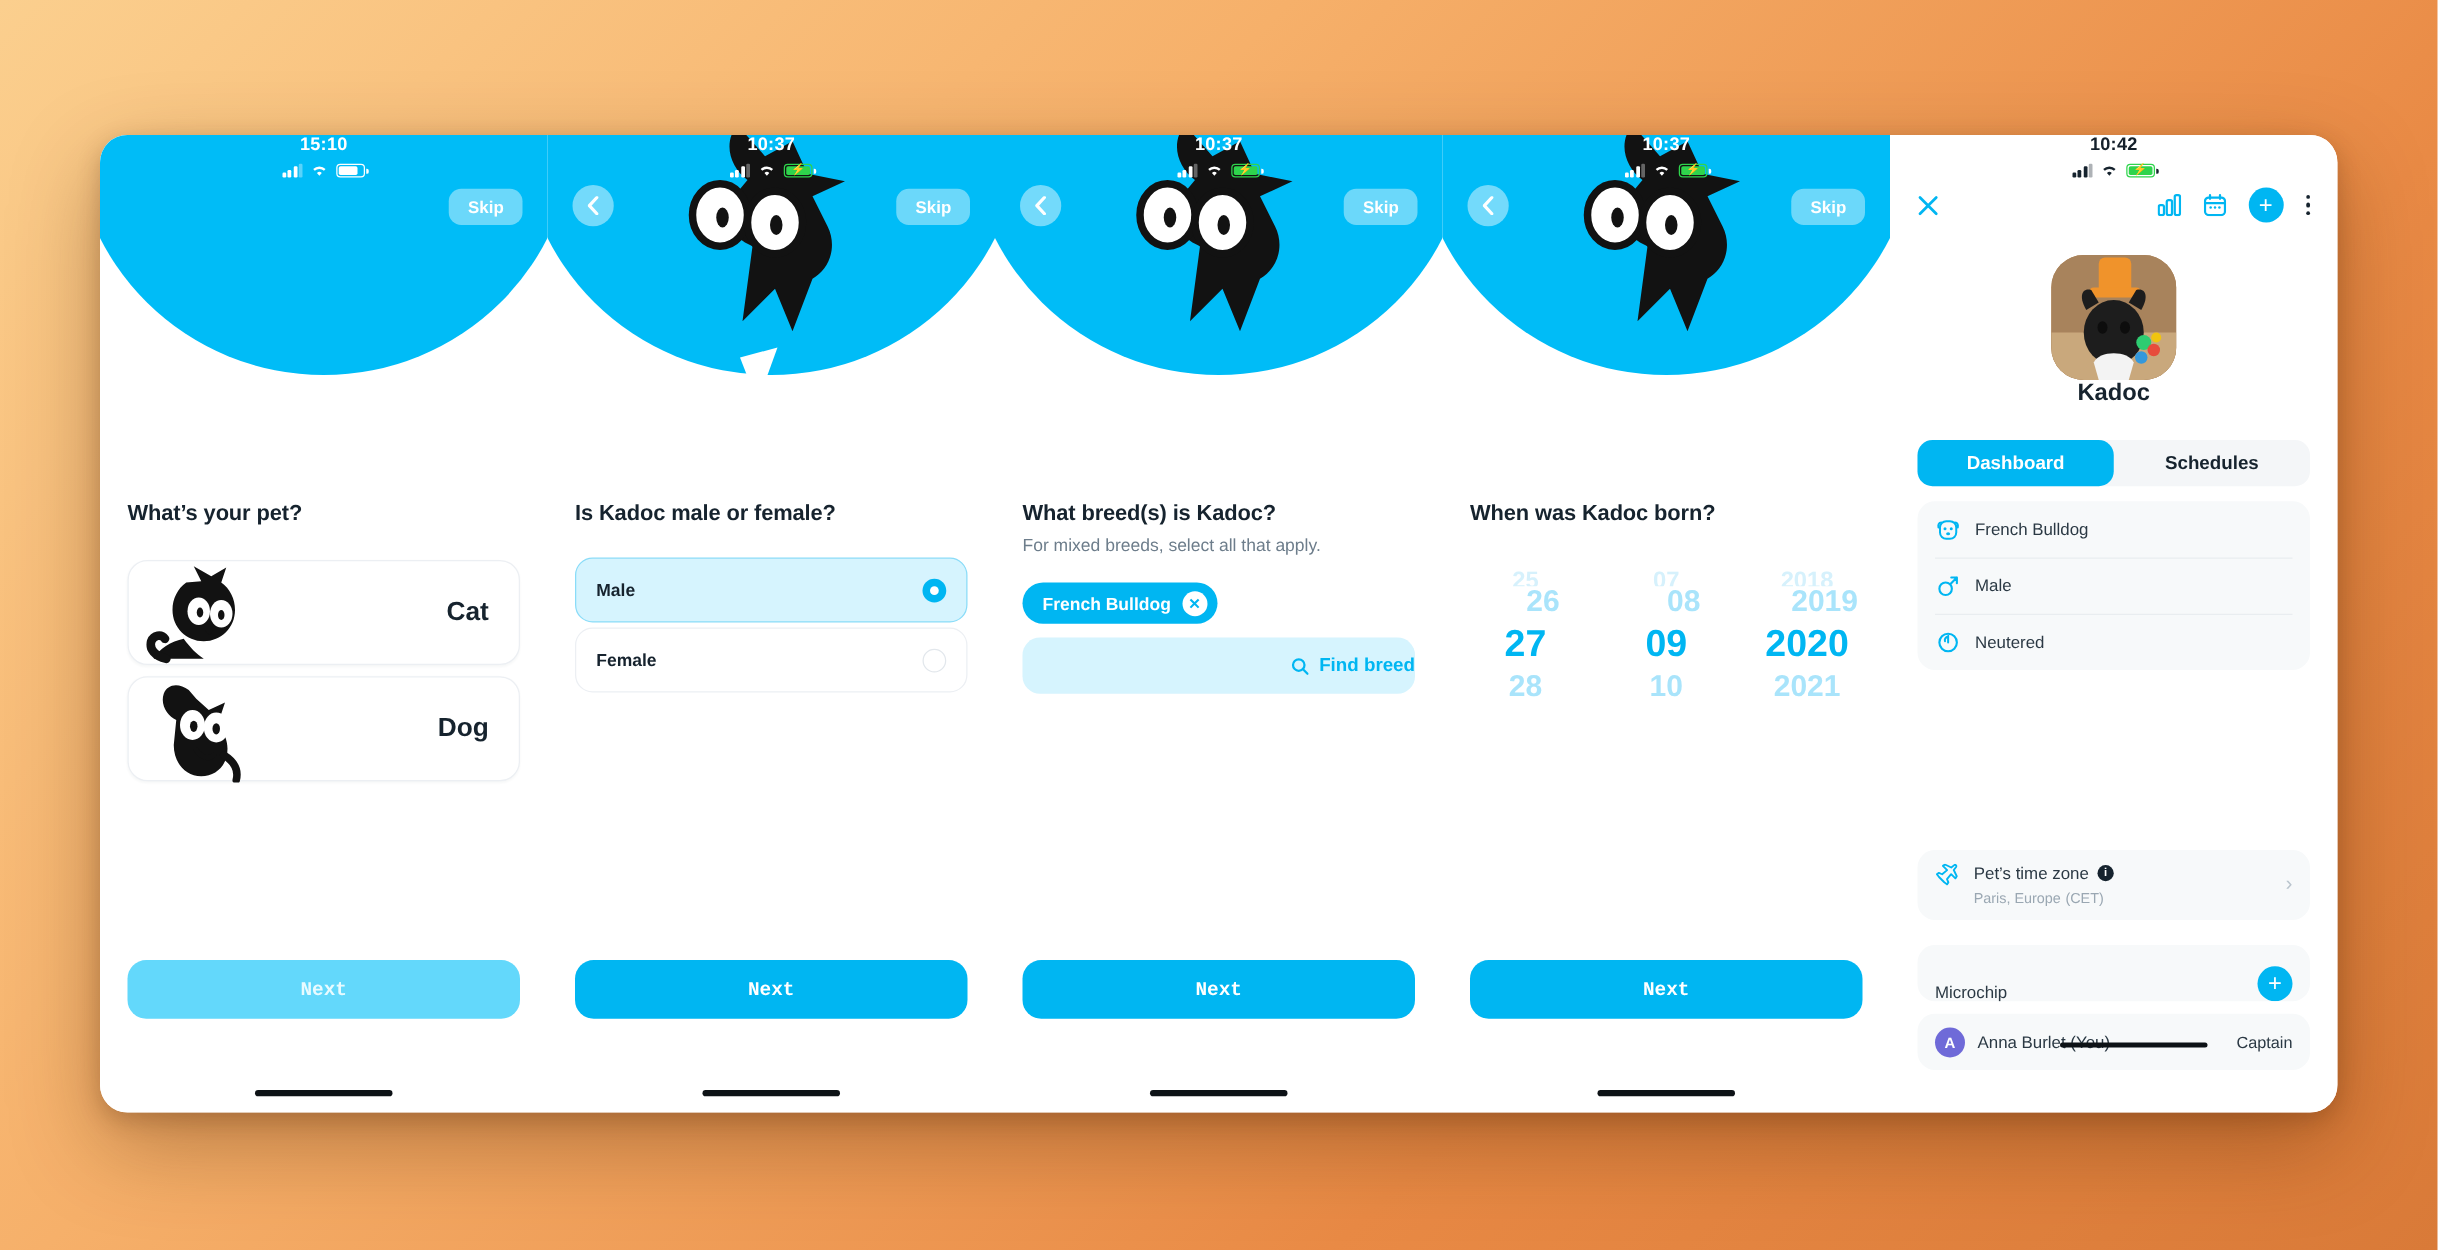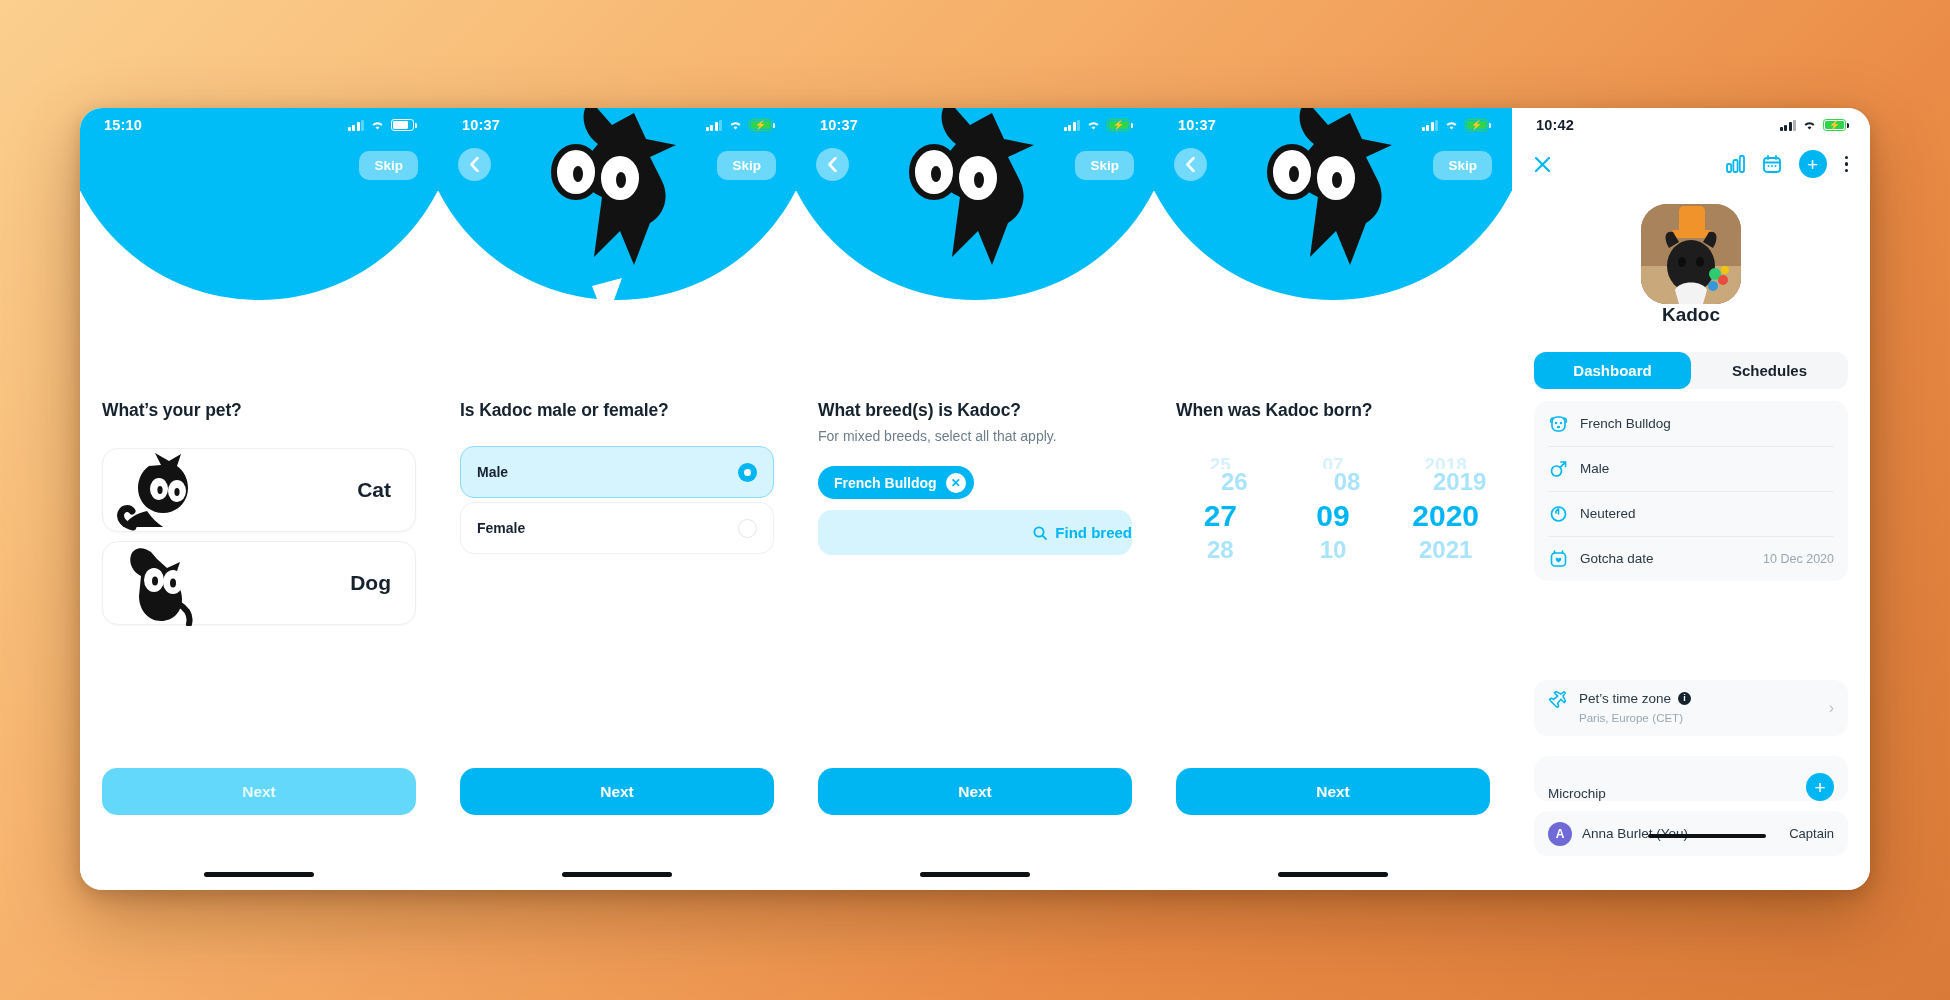--- a/index.html
+++ b/index.html
@@ -32,20 +32,21 @@
     flex: 0 0 358px;
   }
   .phone + .phone { border-left: 0; }
 
   
   .statusbar {
     position: absolute; top: 0; left: 0; right: 0; height: 34px;
     display: flex; align-items: center; justify-content: space-between;
     padding: 0 24px;
     z-index: 30;
+    flex-direction: column;
   }
   .status-time { font-size: 14.5px; font-weight: 700; letter-spacing: .2px; }
   .status-right { display: flex; align-items: center; gap: 6px; }
 
   .phone.onb .statusbar .status-time { color: #ffffff; }
   .phone.detail .statusbar .status-time { color: #15202b; }
 
   
   .sig { display: flex; align-items: flex-end; gap: 1.6px; height: 11px; }
   .sig i { width: 2.8px; background: currentColor; border-radius: 1px; display: block; }
@@ -182,21 +183,21 @@
   .wheel .v.ghost2{ font-size:19px; color:#d6f1fc; margin-bottom:1px; height:14px; overflow:hidden; }
   .wheel .v.ghost1{ font-size:24px; color:#a9e4fb; margin-bottom:7px;margin-left:28px; }
   .wheel .v.cur{ font-size:30px; color:#00b6f2; margin-bottom:7px; }
   .wheel .v.ghost3{ font-size:24px; color:#a9e4fb; }
 
   
   .next-btn{
     position:absolute; left:22px; right:22px; bottom: 75px;
     height:47px; border-radius:15px; border:none;
     background:#00b6f2; color:#fff; font-size:15.5px; font-weight:700;
-    cursor:pointer; z-index:14;
+    cursor:pointer; z-index:14;font-family:Liberation Mono, monospace;
   }
   .next-btn.disabled{ background:#63d8fb; color:#e8fbff; }
 
   .home-ind{
     position:absolute; bottom:13px; left:50%; transform:translateX(-50%);
     width:110px; height:4.6px; border-radius:3px; background:#0d1216; z-index:15;
   }
 
   
   .phone.detail{ flex:1 1 auto; width:auto; background:#fff; }
@@ -636,31 +637,20 @@
       <div class="drow">
         <span class="ricon">
           <svg width="19" height="19" viewBox="0 0 19 19">
               <circle cx="9.5" cy="10" r="7" stroke="#00b6f2" stroke-width="1.7" fill="none"></circle>
               <path d="M9.5 10V5c-2 1-3 2.5-2.5 4" stroke="#00b6f2" stroke-width="1.6" fill="none" stroke-linecap="round"></path>
             </svg>
         </span>
         <span class="rlab">Neutered</span>
         <span class="rval"></span>
       </div>
-      <div class="drow">
-        <span class="ricon">
-          <svg width="19" height="19" viewBox="0 0 19 19">
-              <rect x="2.5" y="4" width="14" height="13" rx="3.5" stroke="#00b6f2" stroke-width="1.6" fill="none"></rect>
-              <path d="M5.5 4V2M13.5 4V2" stroke="#00b6f2" stroke-width="1.6" stroke-linecap="round"></path>
-              <path d="M9.5 13.4c-3-2-3.4-3.6-2.2-4.5 1-.7 2.2.1 2.2 1 0-.9 1.2-1.7 2.2-1 1.2.9.8 2.5-2.2 4.5Z" fill="#00b6f2"></path>
-            </svg>
-        </span>
-        <span class="rlab">Gotcha date</span>
-        <span class="rval">10 Dec 2020</span>
-      </div>
     </div>
 
     <div class="card-group" id="group-tz">
       <div class="tzrow">
         <span class="ricon">
           <svg width="20" height="20" viewBox="0 0 20 20">
               <path d="M3.2 10.6 1.5 8.4l1.6-1.1 2.6 1.1 4-3.3-3.4-3.4 1.7-1.1 5 2.4 2.4-1.9c.9-.7 2.2.5 1.5 1.5l-1.9 2.4 2.4 5-1.1 1.7-3.4-3.4-3.3 4 1.1 2.6-1.1 1.6-2.2-1.7Z" stroke="#00b6f2" stroke-width="1.5" fill="none" stroke-linejoin="round"></path>
             </svg>
         </span>
         <div class="tz-main">

